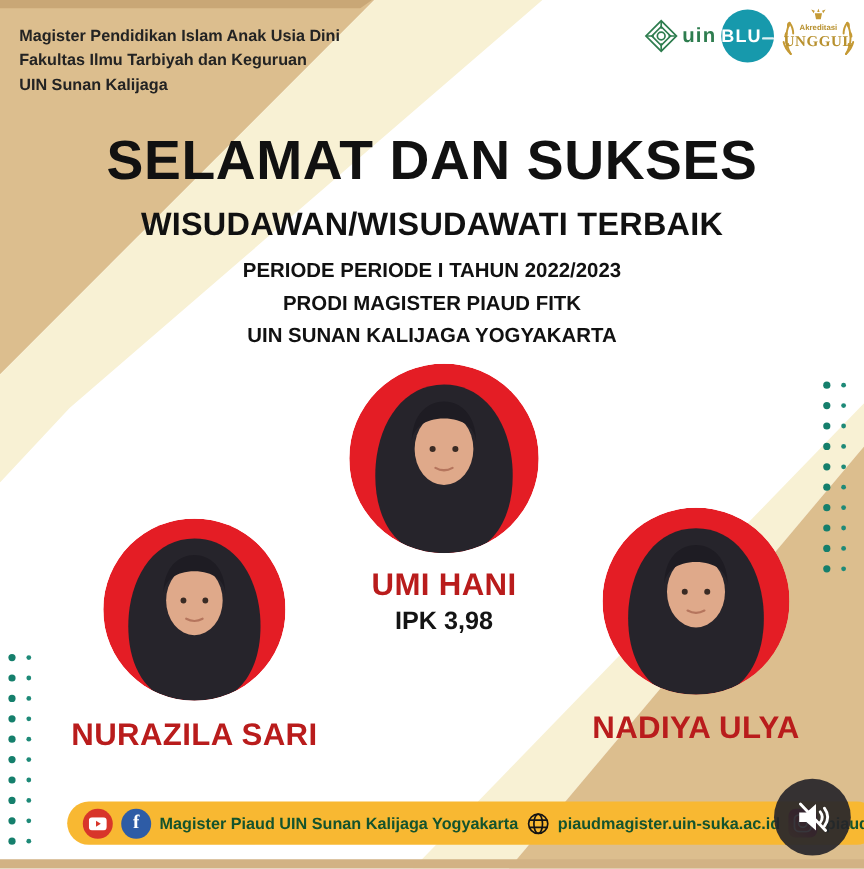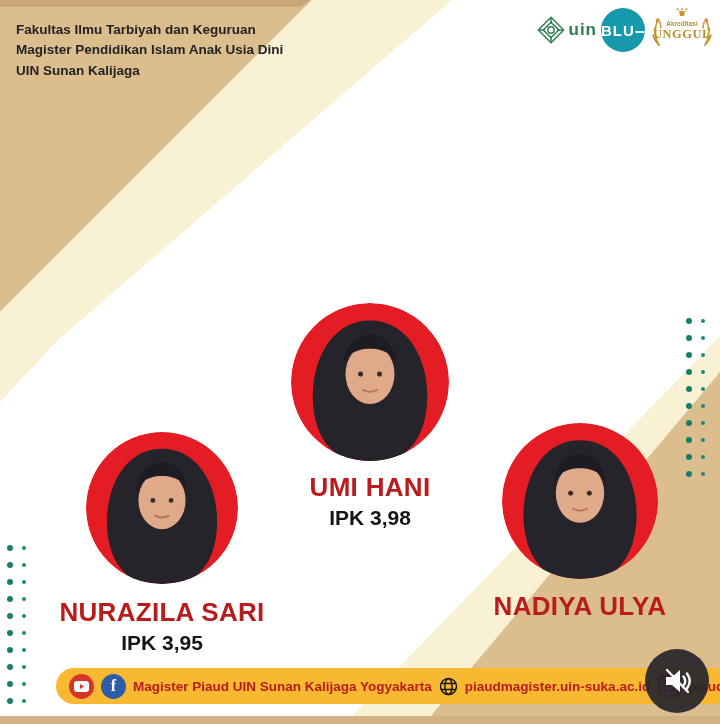--- a/index.html
+++ b/index.html
@@ -63,21 +63,21 @@
   .grad-left .photo{width:152px;height:152px;}
   .grad-left .name{margin-top:13px;}
   .grad-right{left:460px;top:423px;width:240px;}
   .grad-right .photo{width:156px;height:156px;}
   .grad-right .name{margin-top:12px;}
 
   
   .bar{position:absolute;left:56px;top:668px;width:676px;height:36px;border-radius:18px;
        background:#F8B832;z-index:3;display:flex;align-items:center;gap:7px;padding:0 0 0 13px;
        box-sizing:border-box;}
-  .bar .txt{color:#b91c1c;font-size:13.5px;font-weight:bold;white-space:nowrap;}
+  .bar .txt{color:#14532d;font-size:13.5px;font-weight:bold;white-space:nowrap;}
   .icon-circle{width:25px;height:25px;border-radius:50%;display:flex;align-items:center;justify-content:center;flex:0 0 auto;}
   .yt{background:#D8352A;}
   .fb{background:#2E5CA6;color:#fff;font-weight:bold;font-size:16px;font-family:"Liberation Serif",serif;}
   .ig{width:24px;height:24px;border-radius:6px;flex:0 0 auto;
       background:linear-gradient(45deg,#F09433 0%,#E6683C 25%,#DC2743 50%,#CC2366 75%,#BC1888 100%);
       display:flex;align-items:center;justify-content:center;}
   .globe{flex:0 0 auto;display:flex;}
 
   
   .mute{position:absolute;left:645px;top:649px;width:64px;height:64px;border-radius:50%;
@@ -135,22 +135,22 @@
       <i></i>
       <i></i>
       <i></i>
       <i></i>
       <i></i>
       <i></i>
       <i></i>
   </div>
 
   <div class="org">
+    <div>Magister Pendidikan Islam Anak Usia Dini</div>
     <div>Fakultas Ilmu Tarbiyah dan Keguruan</div>
-    <div>Magister Pendidikan Islam Anak Usia Dini</div>
     <div>UIN Sunan Kalijaga</div>
   </div>
 
   <div class="logos">
     <div class="uin-logo">
       <svg width="36" height="36" viewBox="0 0 36 36">
         <g fill="none" stroke="#2E7D4F" stroke-width="1.4">
           <rect x="9" y="9" width="18" height="18" transform="rotate(45 18 18)"></rect>
           <rect x="12.5" y="12.5" width="11" height="11" transform="rotate(45 18 18)"></rect>
           <circle cx="18" cy="18" r="3.2"></circle>
@@ -179,20 +179,27 @@
           <ellipse cx="60" cy="22" rx="2.4" ry="1.2" transform="rotate(75 60 22)"></ellipse>
           <ellipse cx="58" cy="14" rx="2.4" ry="1.2" transform="rotate(85 58 14)"></ellipse>
           <path d="M30 4 h6 l-1 5 h-4 z M29 4 l-2 -3 l3 1 z M37 4 l2 -3 l-3 1 z M32 3 l1 -3 l1 3 z"></path>
         </g>
       </svg>
       <span class="b-small">Akreditasi</span>
       <span class="b-big">UNGGUL</span>
     </div>
   </div>
 
+  <div class="headline">
+    <div class="t-main">SELAMAT DAN SUKSES</div>
+    <div class="t-sub">WISUDAWAN/WISUDAWATI TERBAIK</div>
+    <div class="t-line first">PERIODE PERIODE I TAHUN 2022/2023</div>
+    <div class="t-line">PRODI MAGISTER PIAUD FITK</div>
+    <div class="t-line">UIN SUNAN KALIJAGA YOGYAKARTA</div>
+  </div>
 
   <div class="grad grad-center">
     <span class="photo">
       <svg viewBox="0 0 100 100" width="100%" height="100%">
         <defs>
             <clipPath id="pc1">
               <circle cx="50" cy="50" r="50"></circle>
             </clipPath>
           </defs>
         <g clip-path="url(#pc1)">
@@ -223,21 +230,20 @@
           <path d="M50 11 C29 11 16 30 14 53 C12 78 22 102 50 102 C78 102 88 78 86 53 C84 30 71 11 50 11 Z" fill="#26242B"></path>
           <ellipse cx="50" cy="45" rx="15.5" ry="19" fill="#DFA98A"></ellipse>
           <path d="M33 42 C33 26 42 20 50 20 C58 20 67 26 67 42 C67 34 60 29 50 29 C40 29 33 34 33 42 Z" fill="#1E1C23"></path>
           <circle cx="44" cy="45" r="1.6" fill="#3A2B24"></circle>
           <circle cx="56" cy="45" r="1.6" fill="#3A2B24"></circle>
           <path d="M45.5 55 Q50 57.5 54.5 55" stroke="#B5755D" stroke-width="1.2" fill="none" stroke-linecap="round"></path>
         </g>
       </svg>
     </span>
     <div class="name">NURAZILA SARI</div>
-    <div class="ipk">IPK 3,95</div>
   </div>
 
   <div class="grad grad-right">
     <span class="photo">
       <svg viewBox="0 0 100 100" width="100%" height="100%">
         <defs>
             <clipPath id="pc3">
               <circle cx="50" cy="50" r="50"></circle>
             </clipPath>
           </defs>

